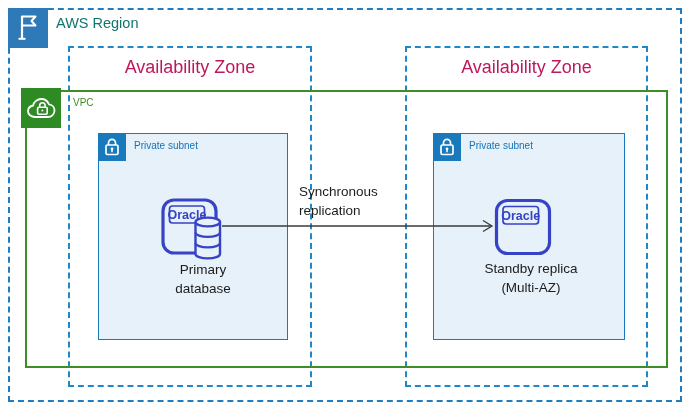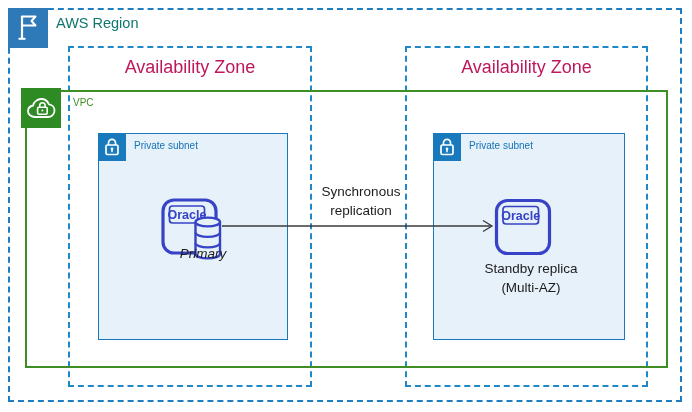--- a/index.html
+++ b/index.html
@@ -76,29 +76,29 @@
   .subnet-label{font-size:10px;color:#1473B8;z-index:5;}
   .subnet-label-1{left:134px;top:140px;}
   .subnet-label-2{left:469px;top:140px;}
 
   
   .node-icon{z-index:5;}
   .node-label{
     z-index:5;text-align:center;
     font-size:13.5px;line-height:19px;color:#1c1c1c;
   }
-  .node-label-1{left:148px;top:244px;width:110px;font-style:italic;}
+  .node-label-1{left:148px;top:260px;width:110px;}
   .node-label-2{left:469px;top:259px;width:124px;}
   .node-label span{display:block;}
 
   
   .arrow-svg{left:221px;top:218px;z-index:4;}
   .arrow-label{
     left:299px;top:183px;width:124px;
-    text-align:center;font-size:13.5px;line-height:18.5px;color:#1c1c1c;
+    text-align:left;font-size:13.5px;line-height:18.5px;color:#1c1c1c;
     z-index:5;
   }
   .arrow-label span{display:block;}
 </style>
 </head>
 <body>
 
 <div class="canvas">
 
   <div class="abs region-box"></div>
@@ -159,20 +159,21 @@
       <rect x="10.5" y="10" width="35" height="17" rx="3" fill="none" stroke="#3743C6" stroke-width="1.7"></rect>
       <text x="28" y="23" font-size="12.5" font-weight="bold" fill="#3743C6" text-anchor="middle" font-family="Liberation Sans, sans-serif">Oracle</text>
       <path d="M36.5 26 L36.5 58 A12.25 4.4 0 0 0 61 58 L61 26" fill="#E7F1F9" stroke="#3743C6" stroke-width="2.4"></path>
       <ellipse cx="48.75" cy="26" rx="12.25" ry="4.4" fill="#E7F1F9" stroke="#3743C6" stroke-width="2.4"></ellipse>
       <path d="M36.5 36.5 A12.25 4.4 0 0 0 61 36.5" fill="none" stroke="#3743C6" stroke-width="2.2"></path>
       <path d="M36.5 47 A12.25 4.4 0 0 0 61 47" fill="none" stroke="#3743C6" stroke-width="2.2"></path>
     </svg>
   </div>
   <div class="abs node-label node-label-1">
     <span>Primary</span>
+    <span>database</span>
   </div>
 
   <div class="abs node-icon" style="left:493px;top:197px;">
     <svg width="60" height="60" viewBox="0 0 60 60">
       <rect x="3.5" y="3.5" width="53" height="53" rx="11" fill="none" stroke="#3743C6" stroke-width="3.2"></rect>
       <rect x="10" y="9.5" width="35.5" height="17.5" rx="3" fill="none" stroke="#3743C6" stroke-width="1.7"></rect>
       <text x="27.7" y="22.8" font-size="12.5" font-weight="bold" fill="#3743C6" text-anchor="middle" font-family="Liberation Sans, sans-serif">Oracle</text>
     </svg>
   </div>
   <div class="abs node-label node-label-2">

